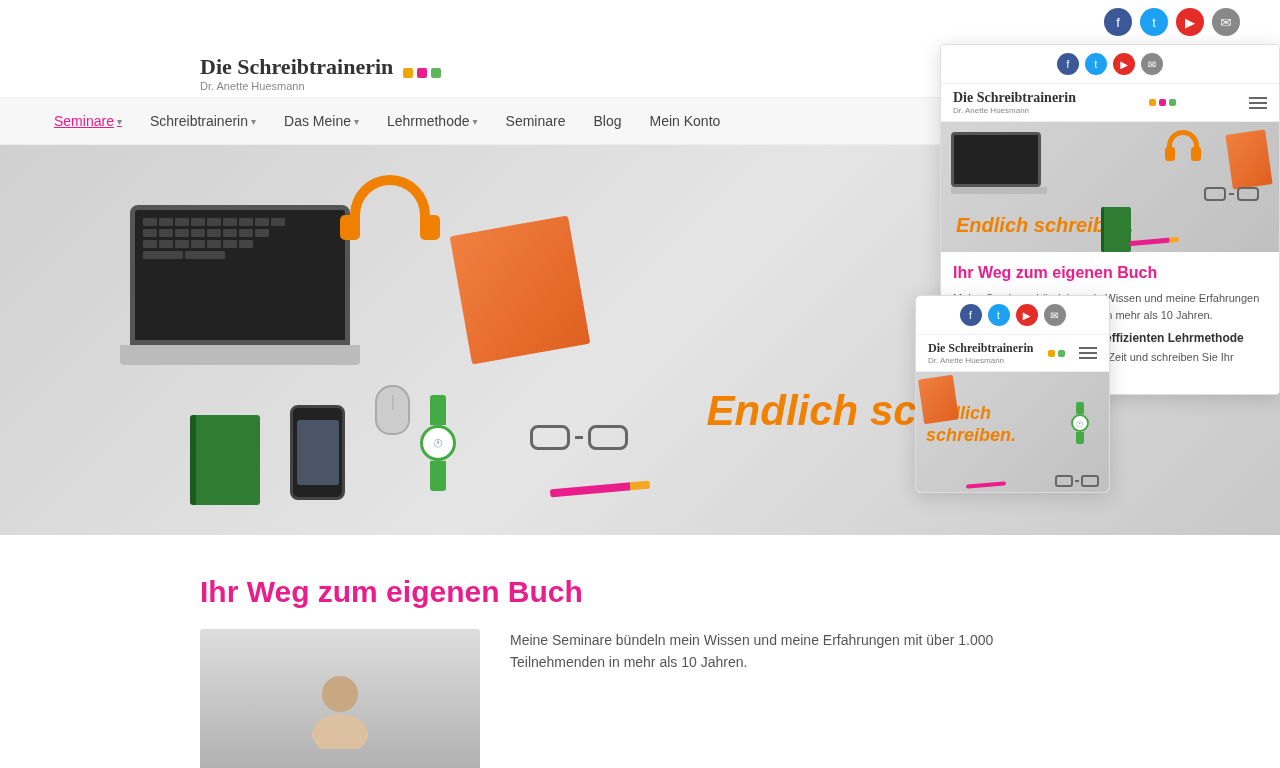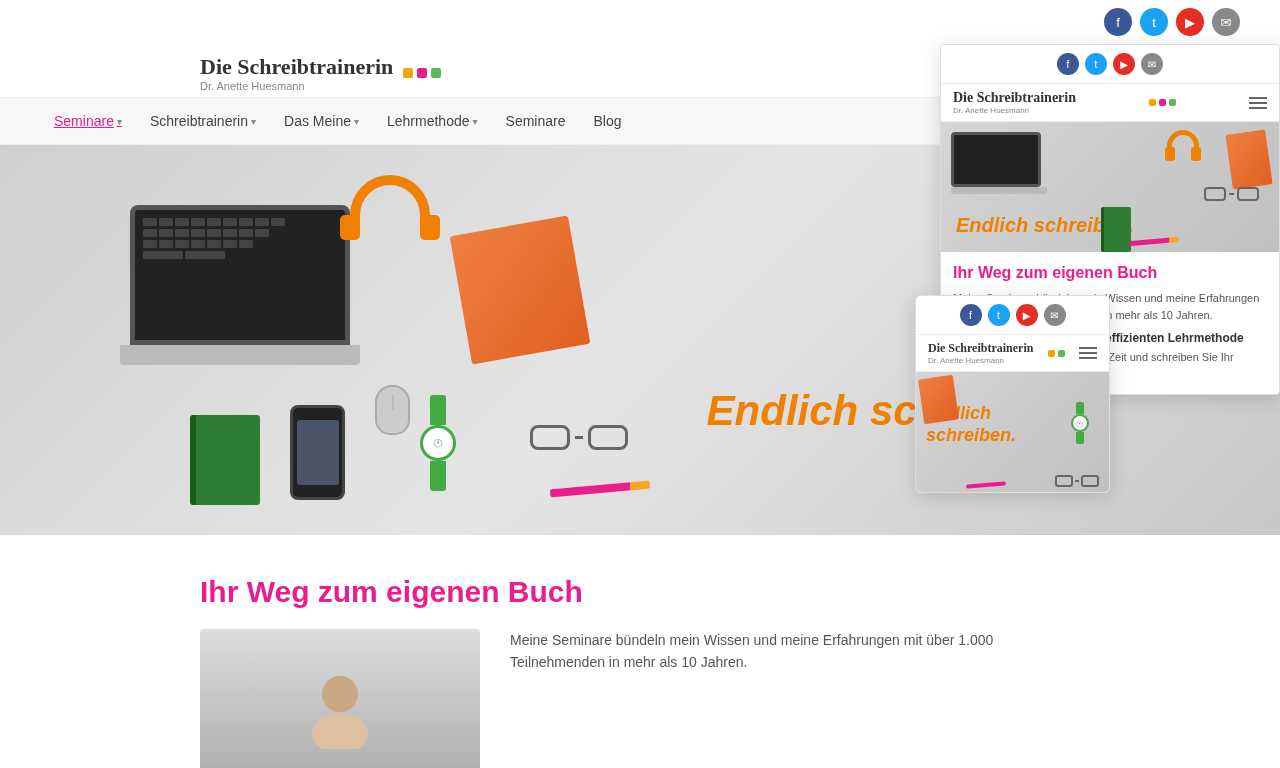--- a/index.html
+++ b/index.html
@@ -492,20 +492,23 @@
   <a class="nav-item">
     <span>Lehrmethode</span>
     <span class="nav-arrow">▾</span>
   </a>
   <a class="nav-item">
     <span>Seminare</span>
   </a>
   <a class="nav-item">
     <span>Blog</span>
   </a>
+  <a class="nav-item">
+    <span>Mein Konto</span>
+  </a>
 </nav>
 
 <div class="hero">
   <div class="hero-bg">
     <div class="hero-items">
 
       <div class="laptop">
         <div class="laptop-screen">
           <div class="keyboard-rows">
             <div class="key-row">

